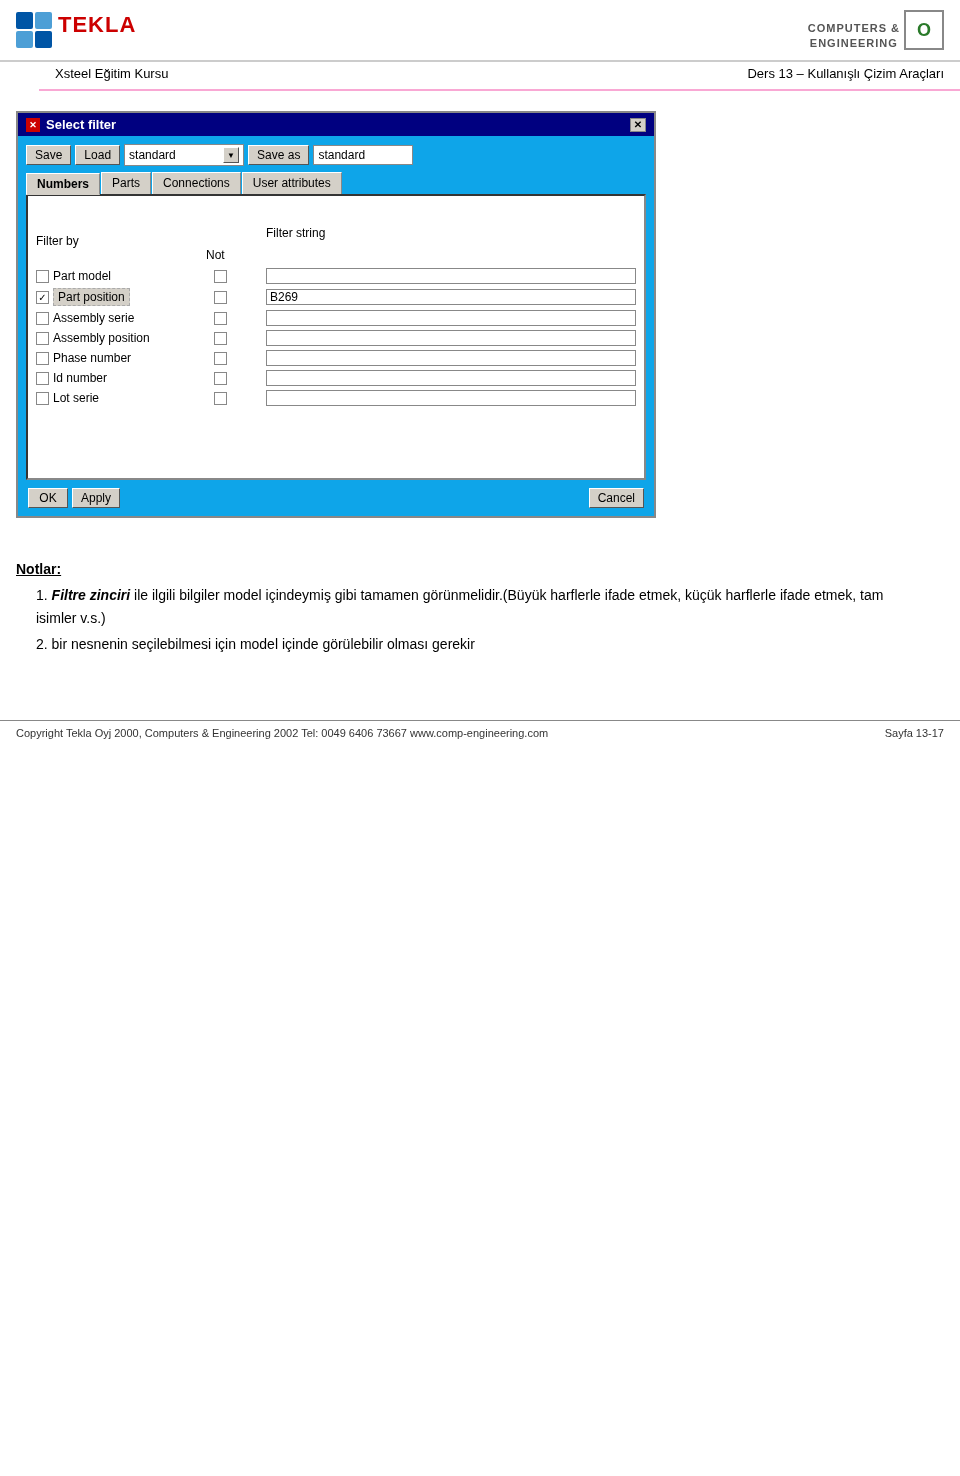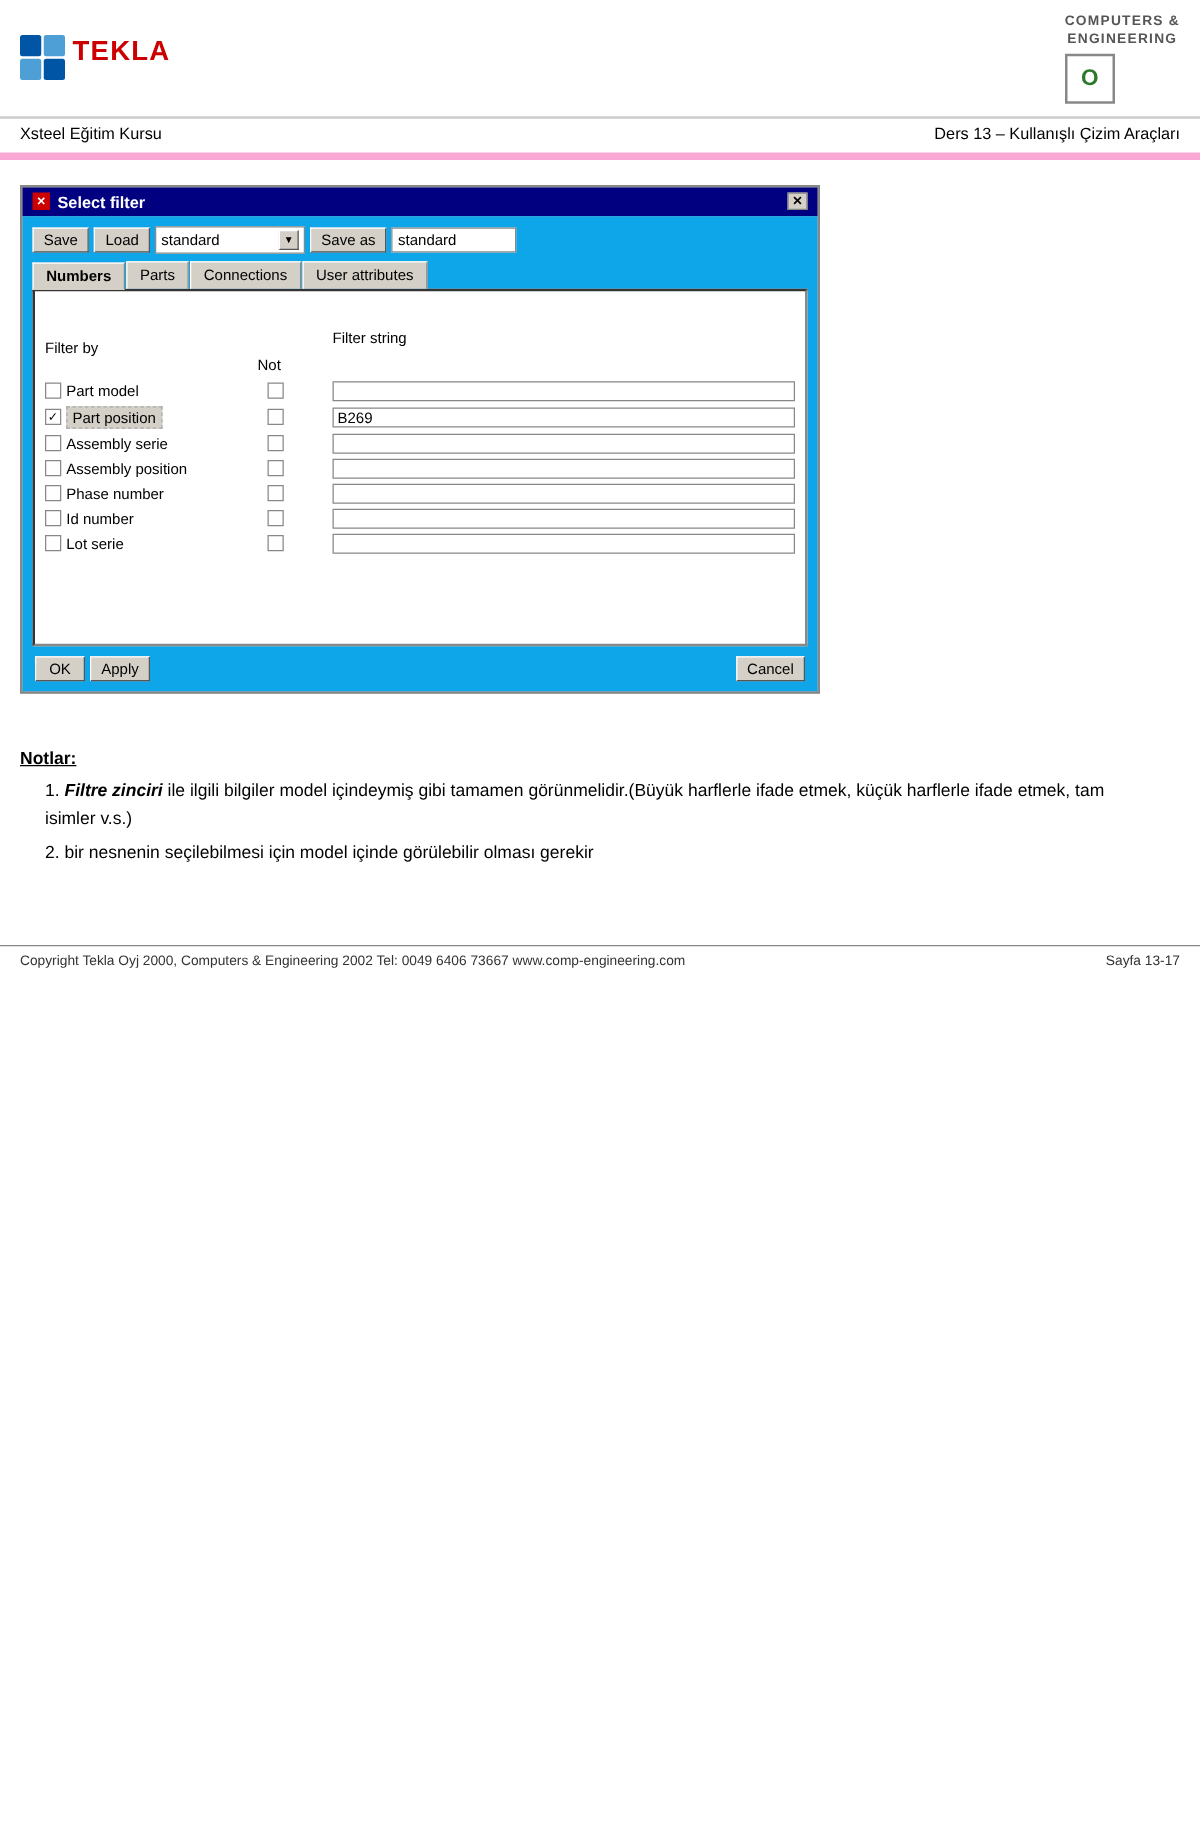--- a/index.html
+++ b/index.html
@@ -41,22 +41,22 @@
     }
     .tekla-sq.light { background: #4d9fd6; }
     .tekla-text {
       font-size: 22px;
       font-weight: bold;
       color: #cc0000;
       letter-spacing: 1px;
     }
     .header-right {
       display: flex;
-      flex-direction: column;
-      align-items: flex-start;
+      flex-direction: row;
+      align-items: flex-end;
       gap: 4px;
     }
     .computers-eng-text {
       font-size: 11px;
       font-weight: bold;
       color: #555;
       letter-spacing: 1px;
       text-align: center;
       line-height: 1.3;
     }
@@ -70,21 +70,22 @@
       font-size: 18px;
       color: #2a7a2a;
       font-weight: bold;
     }
     .header-course-line {
       display: flex;
       justify-content: space-between;
       padding: 4px 16px 8px 16px;
       font-size: 13px;
       color: #000;
-      border-bottom: 6px solid #f9a8d4;
+      border-bottom: 2px solid #f9a8d4;
+      margin-left: 39px;
     }
 
     
     .main-content {
       padding: 20px 16px;
       display: flex;
       flex-direction: column;
       align-items: flex-start;
     }
 

